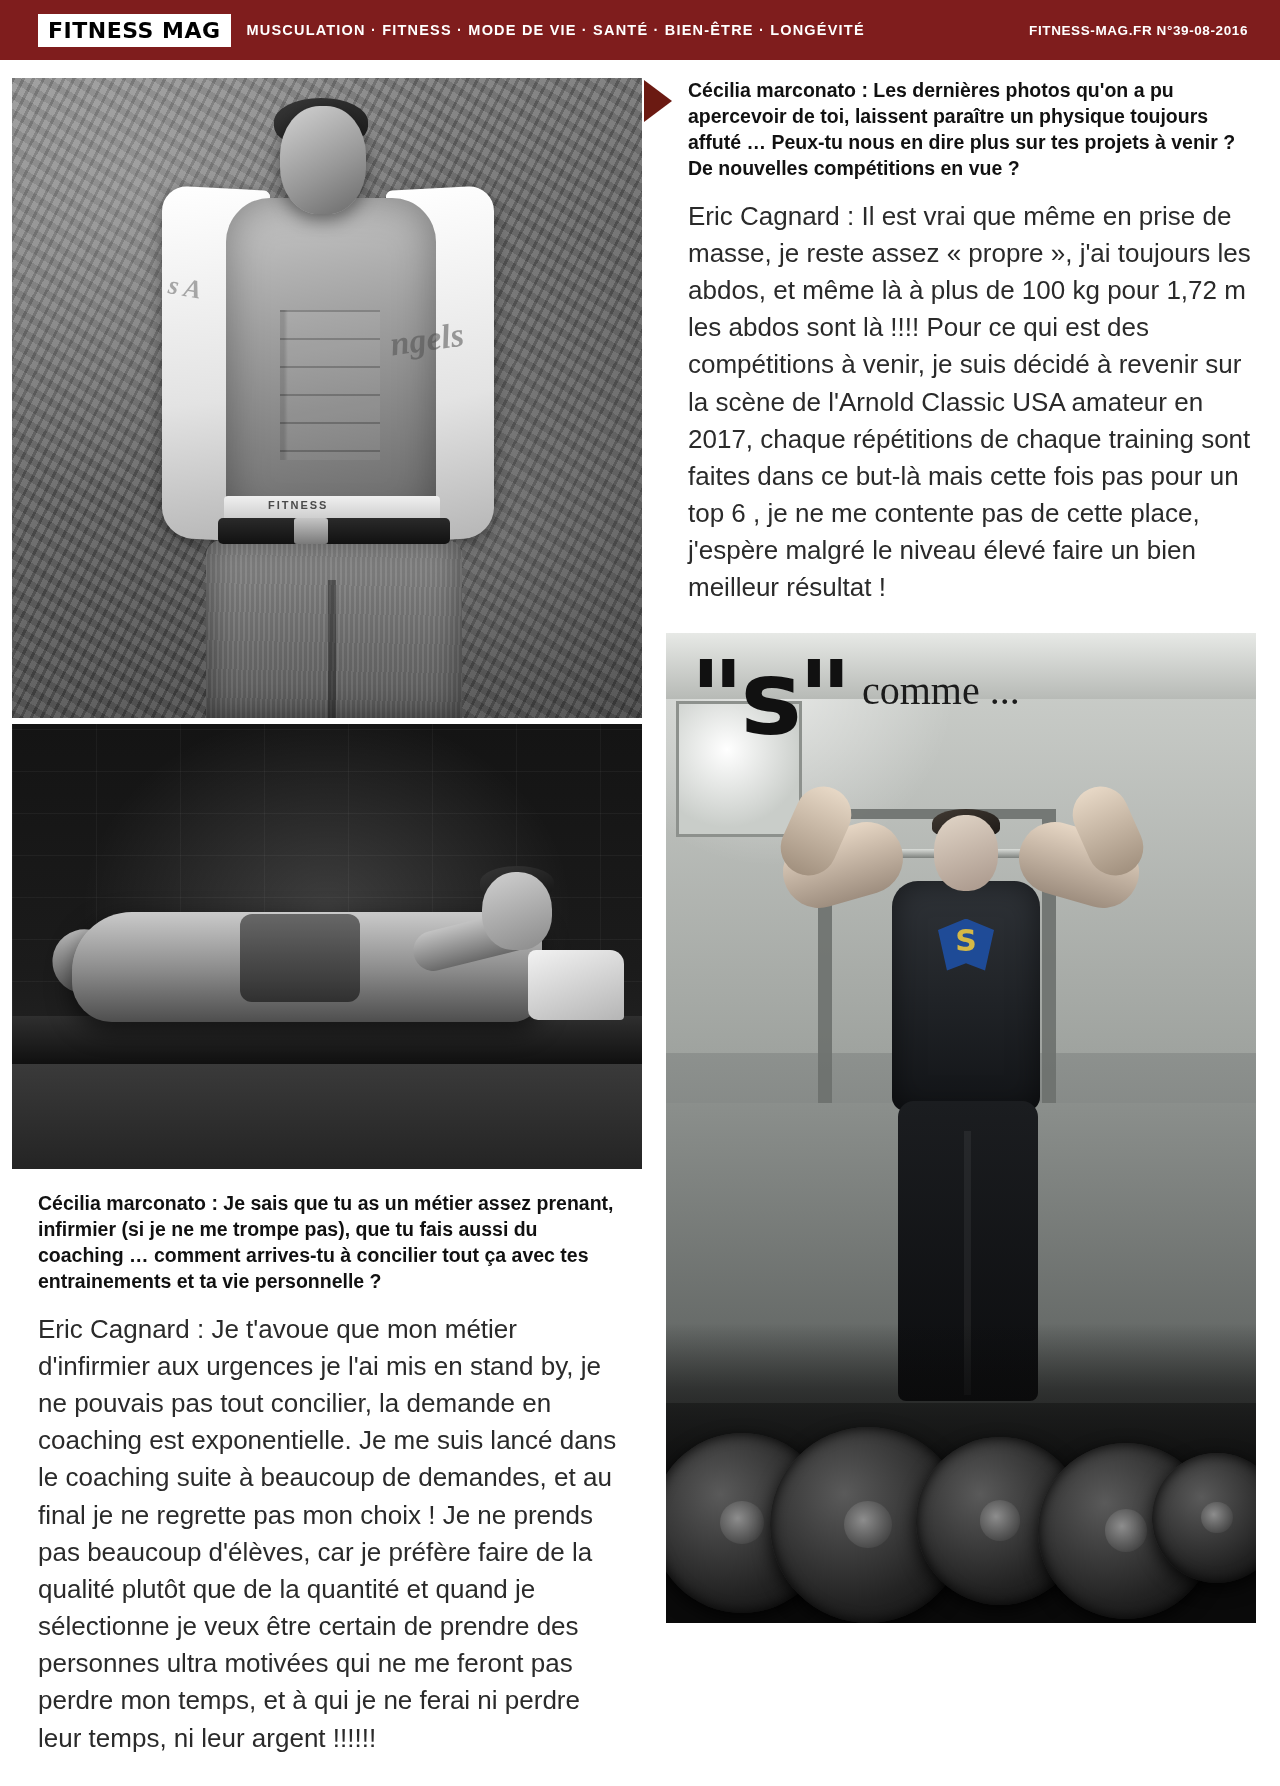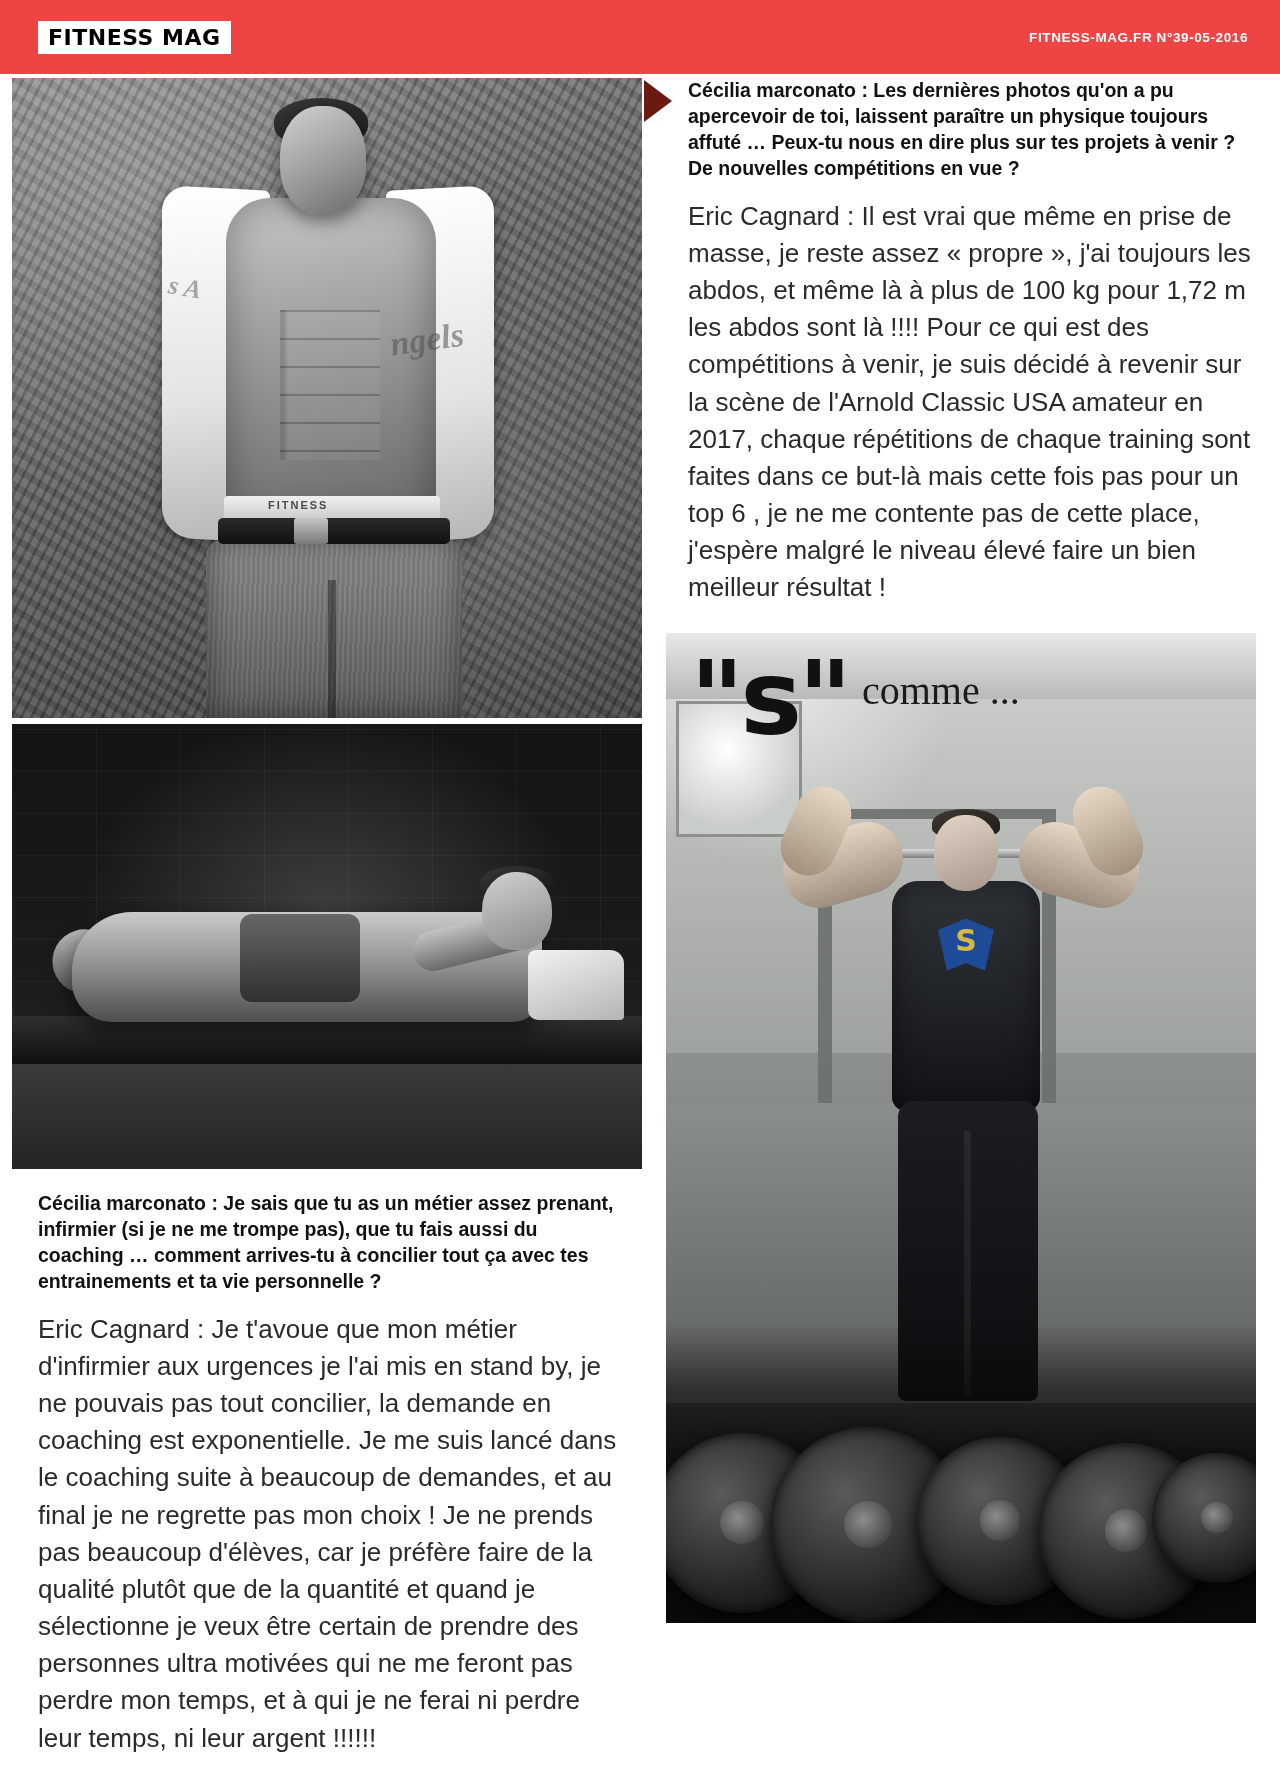--- a/index.html
+++ b/index.html
@@ -14,22 +14,22 @@
     color: #1a1a1a;
     position: relative;
     overflow: hidden;
   }
 
   
   .masthead {
     position: absolute;
     left: 0; top: 0;
     width: 1280px;
-    height: 74px;
-    background: #ef4444;
+    height: 60px;
+    background: #7f1d1d;
     display: flex;
     align-items: center;
   }
   .logo-box {
     margin-left: 38px;
     background: #ffffff;
     color: #000000;
     font-weight: bold;
     font-size: 22px;
     letter-spacing: 0.5px;
@@ -405,21 +405,22 @@
     font-family: "Liberation Sans", sans-serif;
   }
   .right-text { padding-left: 22px; }
   .left-text  { padding-left: 26px; padding-right: 14px; }
 </style>
 </head>
 <body>
 
 <div class="masthead">
   <div class="logo-box">FITNESS MAG</div>
-  <div class="masthead-issue">FITNESS-MAG.FR  N°39-05-2016</div>
+  <div class="masthead-tagline">MUSCULATION · FITNESS · MODE DE VIE · SANTÉ · BIEN-ÊTRE · LONGÉVITÉ</div>
+  <div class="masthead-issue">FITNESS-MAG.FR  N°39-08-2016</div>
 </div>
 
 <div class="page">
 
   <div class="col-left">
 
     <div class="photo photo-jersey">
       <div class="jersey-figure">
         <div class="jf-shirt-l"></div>
         <div class="jf-shirt-r"></div>

